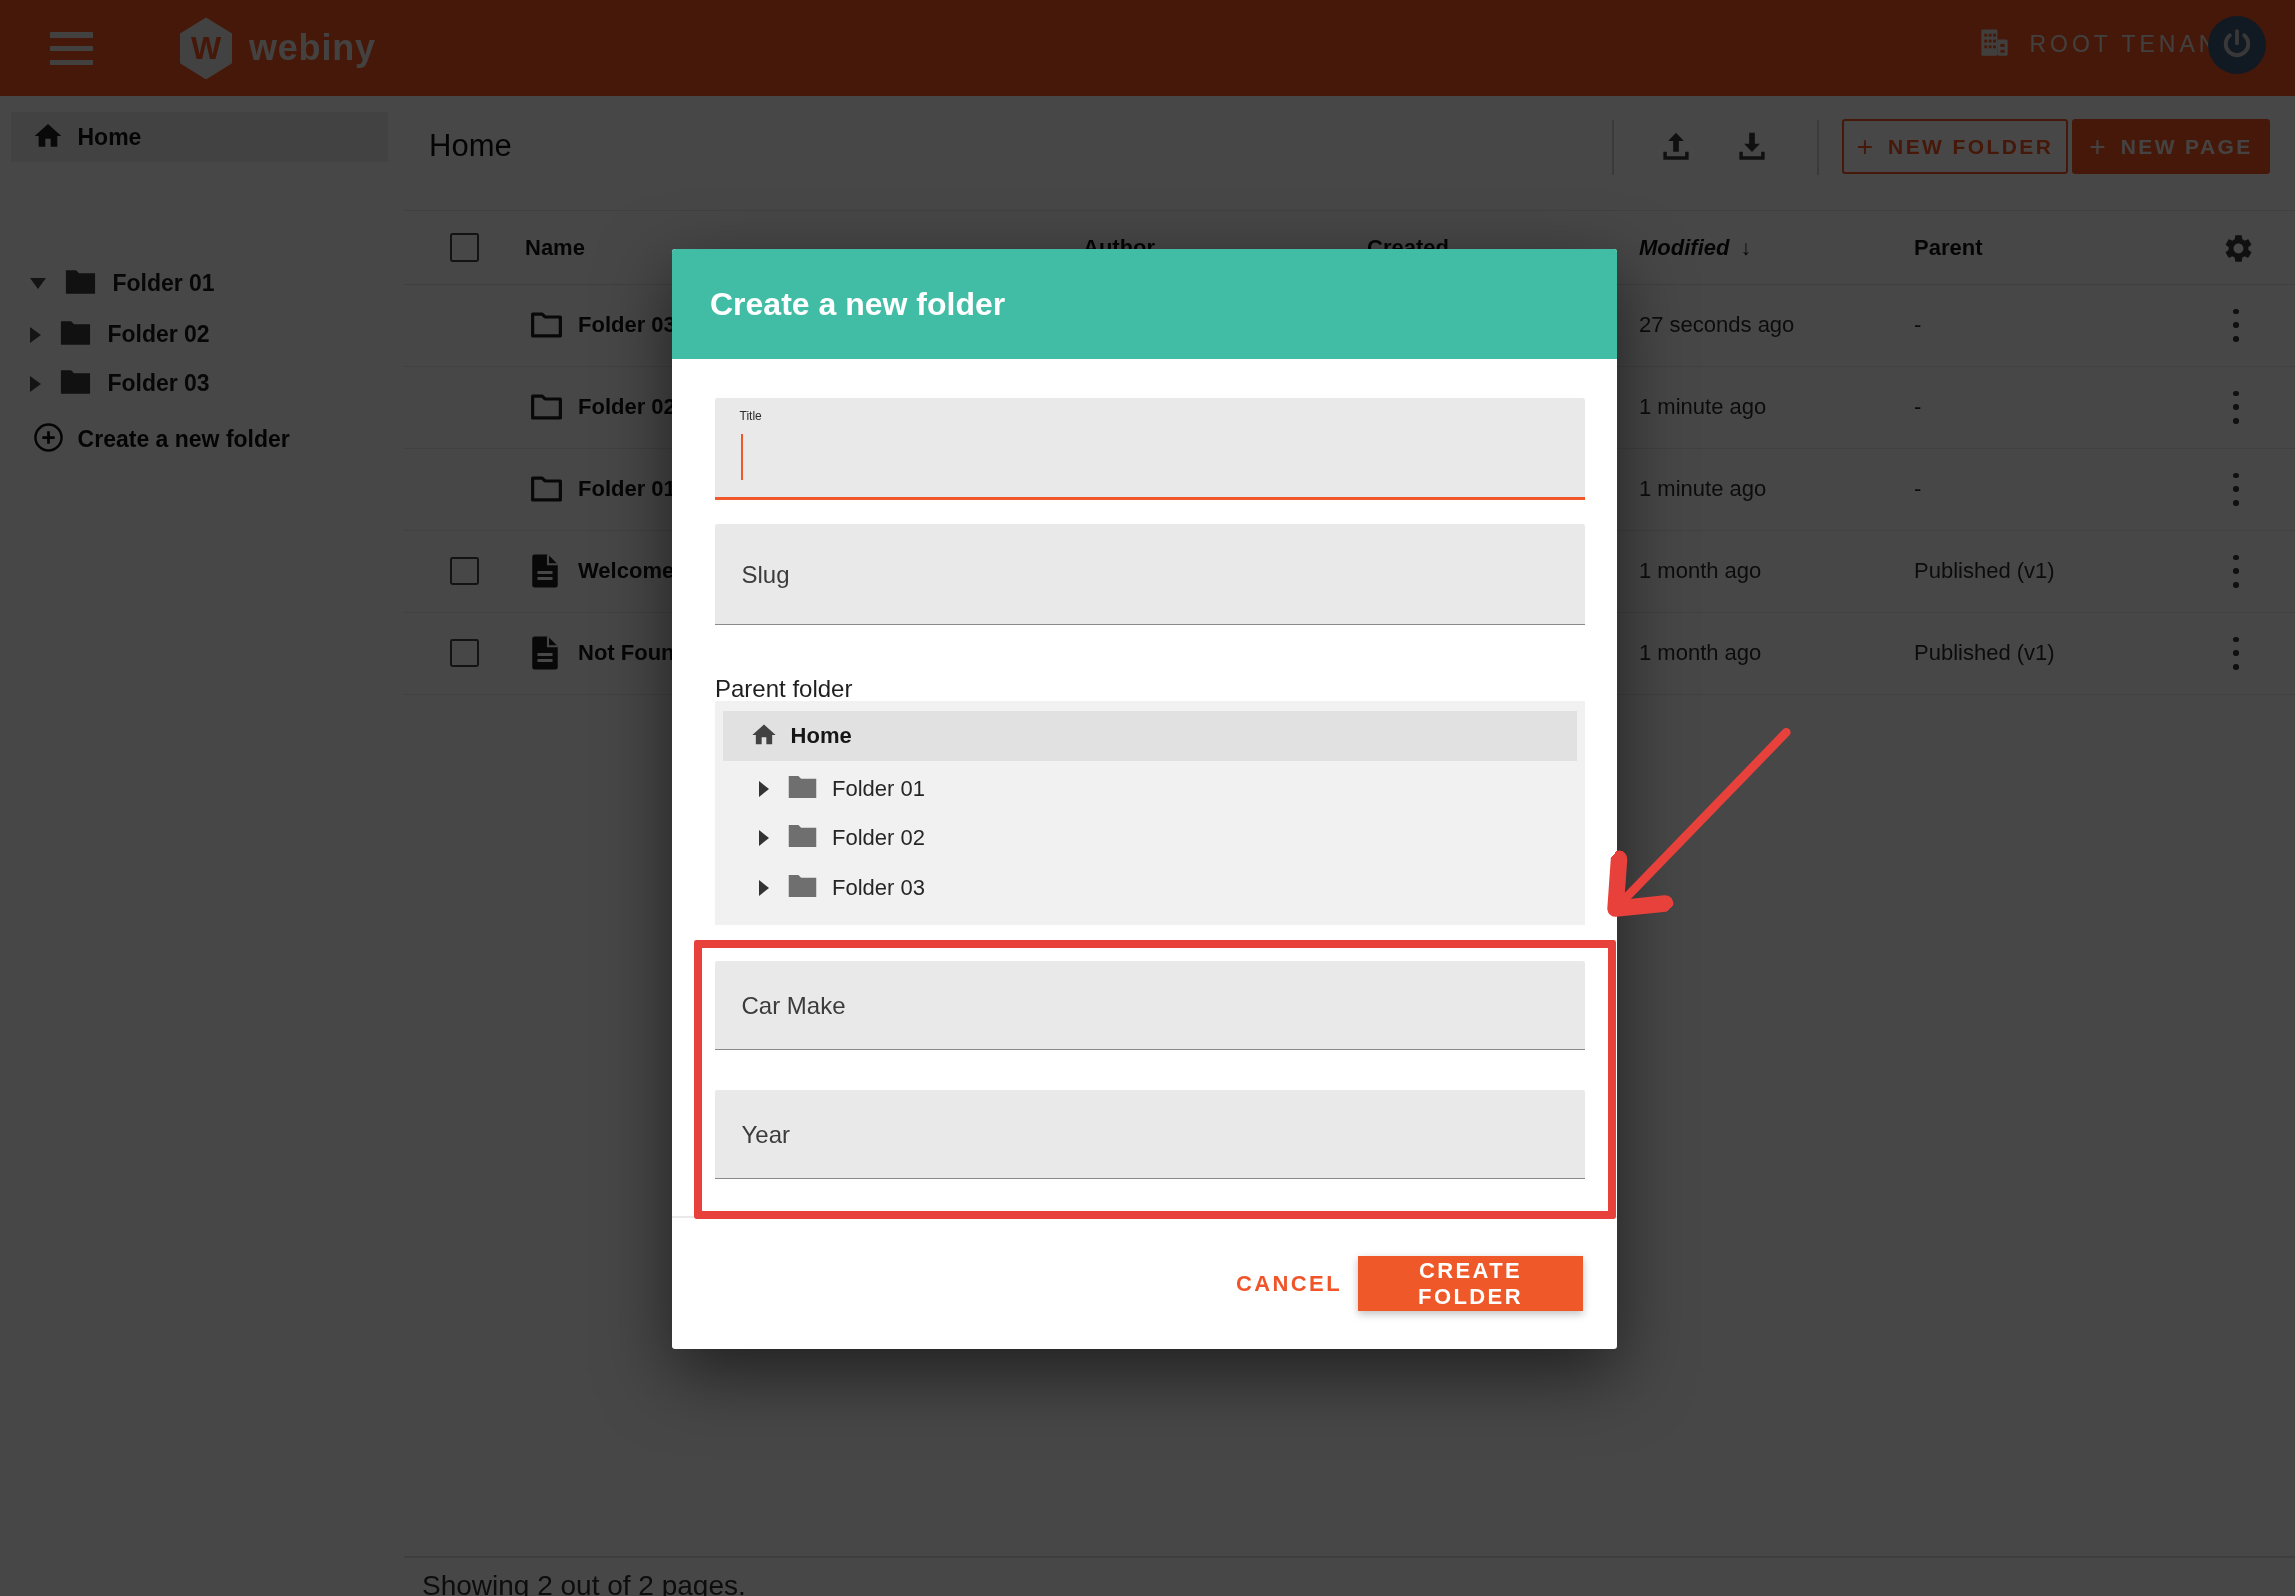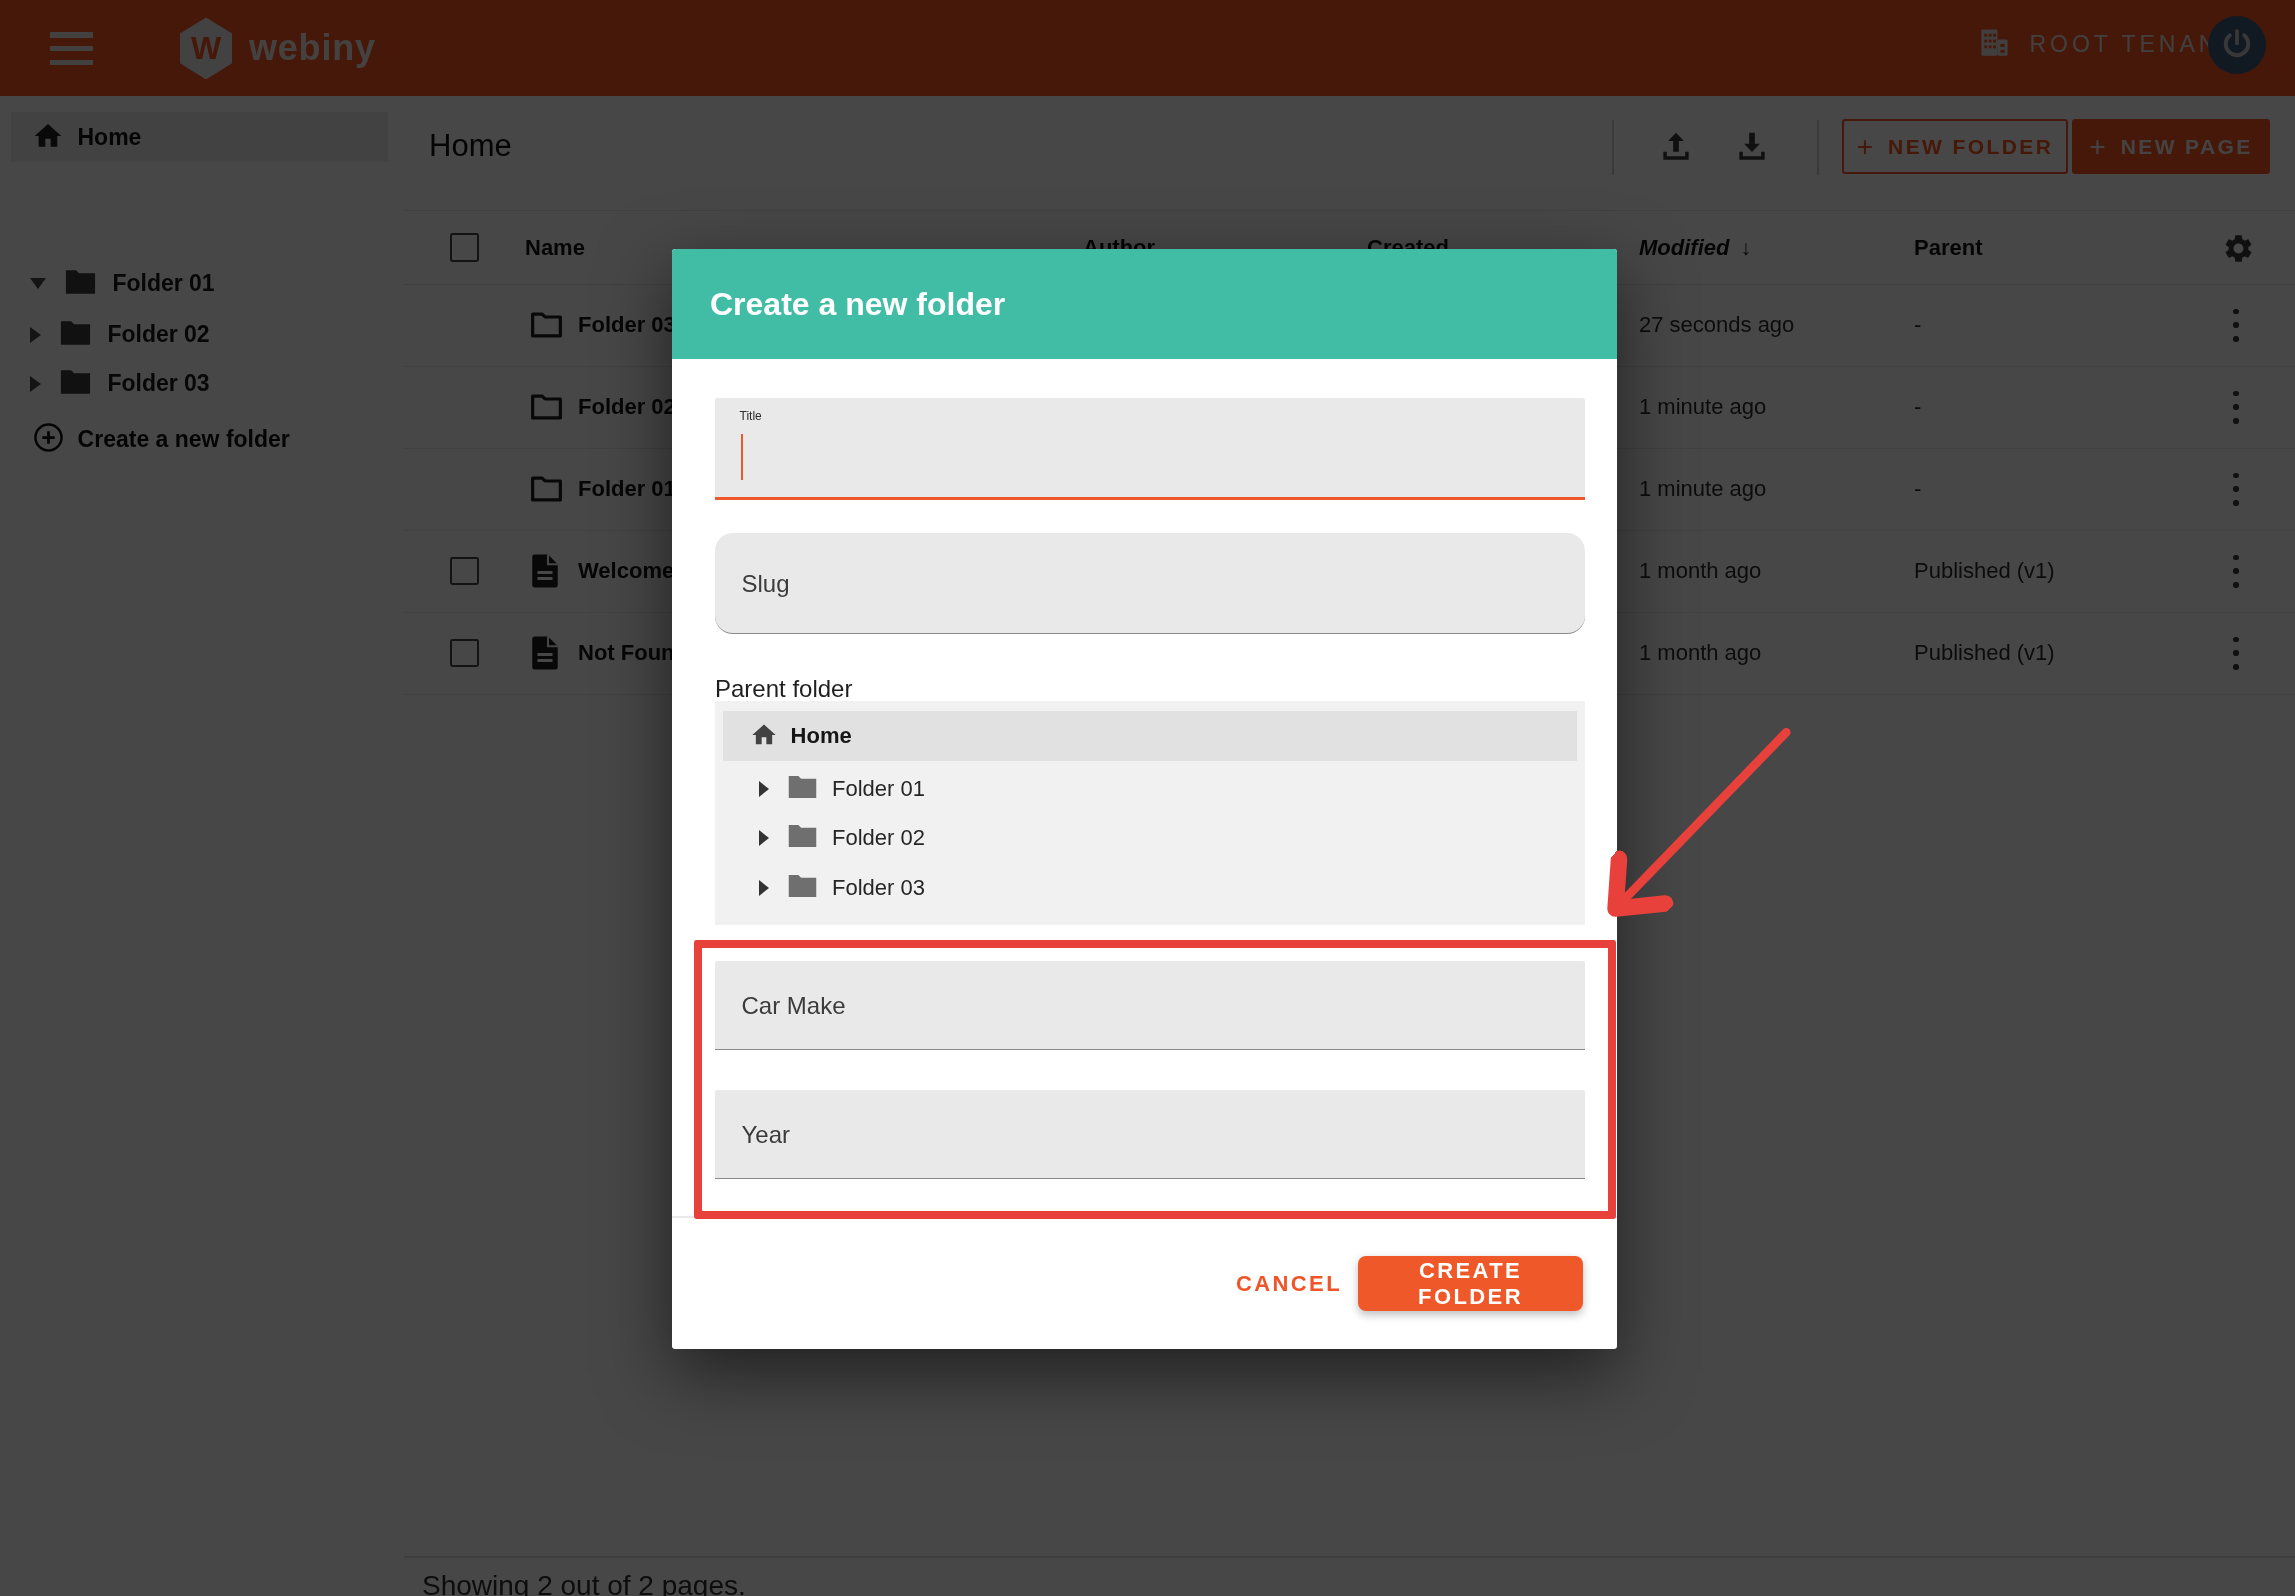--- a/index.html
+++ b/index.html
@@ -75,40 +75,40 @@
   
   .modal{left:672px;top:249px;width:945px;height:1100px;background:#fff;border-radius:3.2px;z-index:20;
     box-shadow:0 24px 71px rgba(0,0,0,0.55);}
   .modal-head{position:absolute;left:0;top:0;width:945px;height:110px;background:#42BDA5;border-radius:3.2px 3.2px 0 0;
     display:flex;align-items:center;}
   .modal-title{margin-left:38px;font-size:32px;font-weight:bold;color:#fff;}
   .field{position:absolute;left:43px;width:870px;background:#E9E9E9;border-radius:2.4px 2.4px 0 0;}
   .f-title{top:149px;height:99px;border-bottom:3.2px solid #F0572B;}
   .f-title .flabel{position:absolute;left:24.5px;top:11px;font-size:12px;color:#2B2B2B;}
   .caret-line{position:absolute;left:26px;top:36px;width:2.4px;height:46px;background:#F0572B;}
-  .f-slug{top:284px;height:100px;border-bottom:1.6px solid #8A8A8A;border-radius:18px;}
+  .f-slug{top:275px;height:100px;border-bottom:1.6px solid #8A8A8A;}
   .f-car{top:712px;height:88px;border-bottom:1.6px solid #8A8A8A;}
   .f-year{top:841px;height:88px;border-bottom:1.6px solid #8A8A8A;}
   .field input{position:absolute;left:24.5px;top:0;width:820px;height:100%;border:0;outline:none;background:transparent;
     font-size:24px;color:#383838;font-family:inherit;}
   .field input::placeholder{color:#3C3C3C;opacity:1;}
   .section-label{position:absolute;left:43px;top:426px;font-size:24px;color:#1F1F1F;}
   .tree{position:absolute;left:43px;top:452px;width:870px;height:224px;background:#F1F1F1;}
   .tree-home{position:absolute;left:8px;top:10.3px;width:854px;height:50px;background:#E1E1E1;
     display:flex;align-items:center;cursor:pointer;}
   .tree-home .lbl{margin-left:12.6px;font-size:22px;font-weight:bold;color:#161616;}
   .tree-row{position:absolute;left:0;width:870px;height:49px;display:flex;align-items:center;cursor:pointer;}
   .tree-row .tcaret{width:0;height:0;border-top:8px solid transparent;border-bottom:8px solid transparent;
     border-left:10.3px solid #333;margin-left:44px;}
   .tree-row .ficon{margin-left:17.4px;}
   .tree-row .lbl{margin-left:12.6px;font-size:22px;color:#262626;}
   .modal-divider{position:absolute;left:0;top:967px;width:945px;height:1.6px;background:#E9E9E9;}
   .btn-cancel{position:absolute;left:552px;top:1007px;width:130px;height:55px;border:none;background:transparent;
     color:#F0552A;font-size:22px;font-weight:bold;letter-spacing:2.4px;cursor:pointer;font-family:inherit;}
-  .btn-create{position:absolute;left:686px;top:1007px;width:225px;height:55px;border:none;border-radius:8px;
+  .btn-create{position:absolute;left:686px;top:1007px;width:225px;height:55px;border:none;border-radius:0;
     background:#EF5829;color:#fff;font-size:22px;font-weight:bold;letter-spacing:2.4px;cursor:pointer;
     box-shadow:0 3.2px 8px rgba(0,0,0,0.25);font-family:inherit;}
 
   
   .anno{left:0;top:0;width:2295px;height:1597px;z-index:30;pointer-events:none;}
   .red-box{position:absolute;left:694px;top:940px;width:906px;height:263px;border:8px solid #E8413C;border-radius:2.4px;}
 </style>
 </head>
 <body>
 

